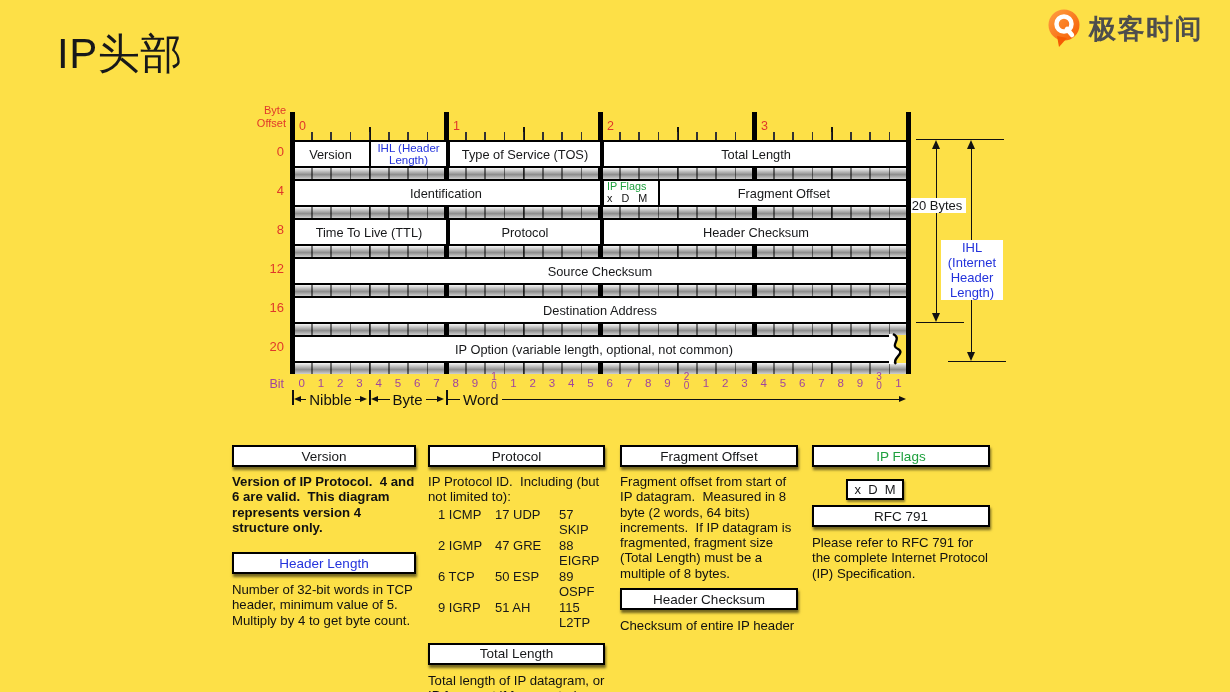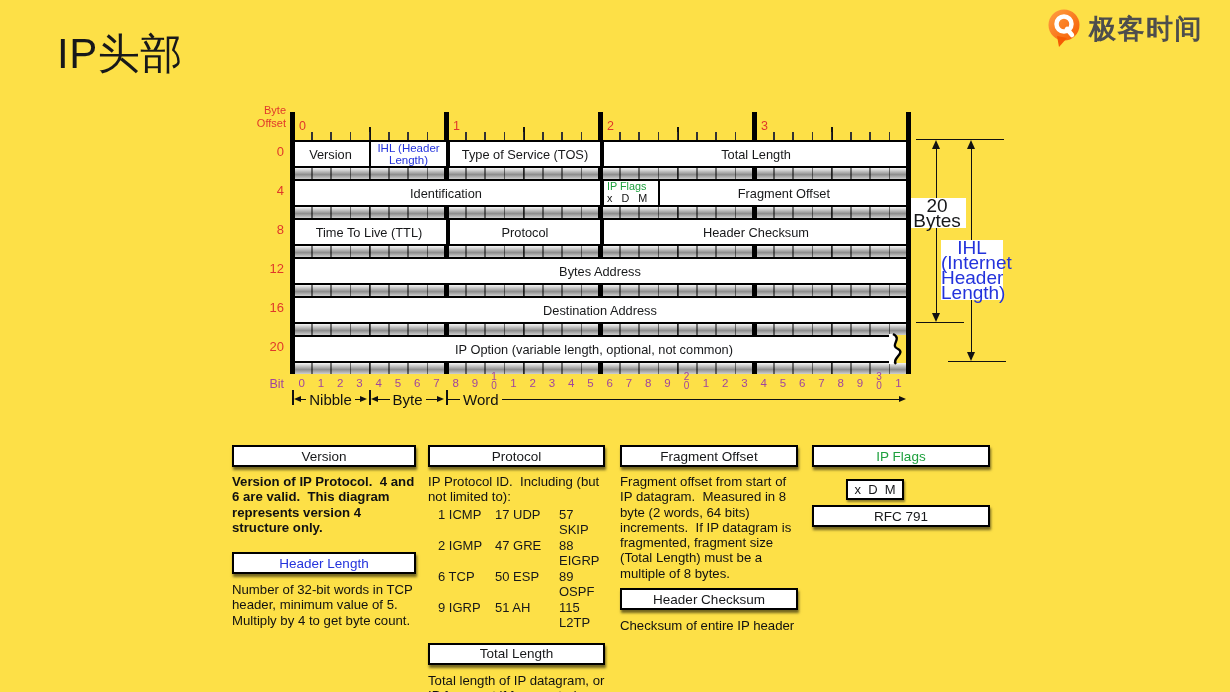--- a/index.html
+++ b/index.html
@@ -57,21 +57,21 @@
   .sline{flex:1;border-top:1.4px solid #111;height:0}
   .slab{font-size:15px;margin:0 3px;white-space:nowrap;color:#111}
   .tl{width:0;height:0;border-top:3.5px solid transparent;border-bottom:3.5px solid transparent;border-right:7px solid #111;flex:none}
   .tr{width:0;height:0;border-top:3.5px solid transparent;border-bottom:3.5px solid transparent;border-left:7px solid #111;flex:none}
 
   
   .mline{border-left:1.6px solid #111;width:0}
   .hline{border-top:1.6px solid #111;height:0}
   .tup{width:0;height:0;border-left:4.5px solid transparent;border-right:4.5px solid transparent;border-bottom:9px solid #111}
   .tdn{width:0;height:0;border-left:4.5px solid transparent;border-right:4.5px solid transparent;border-top:9px solid #111}
-  .mlabel{text-align:center;background:#fff;font-size:19px;line-height:15px;z-index:2}
+  .mlabel{text-align:center;background:#fff;font-size:13px;line-height:15px;z-index:2}
   .mlabel.blue{color:var(--blue,#2332dc)}
 
   
   .ncol{position:absolute;top:445px}
   .note-box{border:2px solid #000;background:#fff;text-align:center;font-size:13.5px;
             padding:1.5px 0;box-shadow:1px 3px 2.5px rgba(0,0,0,.55)}
   .note-box.blue{color:var(--blue,#2332dc)}
   .note-box.green{color:var(--green,#1ea03e)}
   .note-text{margin-top:7px;font-size:13.2px;line-height:15.3px;white-space:pre-wrap;color:#111}
   .ptable{display:grid;grid-template-columns:57px 64px auto;margin:1px 0 0 10px;
@@ -149,21 +149,21 @@
         <div class="cell thick" style="left: 154px; width: 154px;">
           <span>Protocol</span>
         </div>
         <div class="cell thick" style="left: 308px; width: 308px;">
           <span>Header Checksum</span>
         </div>
       </div>
       <div class="strip" style="top: 134px;"></div>
       <div class="cells" style="top: 145px;">
         <div class="cell first" style="left: 0px; width: 616px;">
-          <span>Bytes Address</span>
+          <span>Source Checksum</span>
         </div>
       </div>
       <div class="strip" style="top: 173px;"></div>
       <div class="cells" style="top: 184px;">
         <div class="cell first" style="left: 0px; width: 616px;">
           <span>Destination Address</span>
         </div>
       </div>
       <div class="strip" style="top: 212px;"></div>
       <div class="cells" style="top: 223px;">
@@ -292,14 +292,15 @@
     <div class="ncol" style="left: 620px; width: 178px;">
       <div class="note-box">Fragment Offset</div>
       <div class="note-text" style="margin-top: 7px;">Fragment offset from start of IP datagram.  Measured in 8 byte (2 words, 64 bits) increments.  If IP datagram is fragmented, fragment size (Total Length) must be a multiple of 8 bytes.</div>
       <div class="note-box" style="margin-top: 7px;">Header Checksum</div>
       <div class="note-text" style="margin-top: 8px;">Checksum of entire IP header</div>
     </div>
     <div class="ncol" style="left: 812px; width: 178px;">
       <div class="note-box green">IP Flags</div>
       <div class="flag-box" style="margin-top: 12px;">x  D  M</div>
       <div class="note-box" style="margin-top: 5px;">RFC 791</div>
+      <div class="note-text" style="margin-top: 8px;">Please refer to RFC 791 for the complete Internet Protocol (IP) Specification.</div>
     </div>
   </div>
 
 </body></html>

